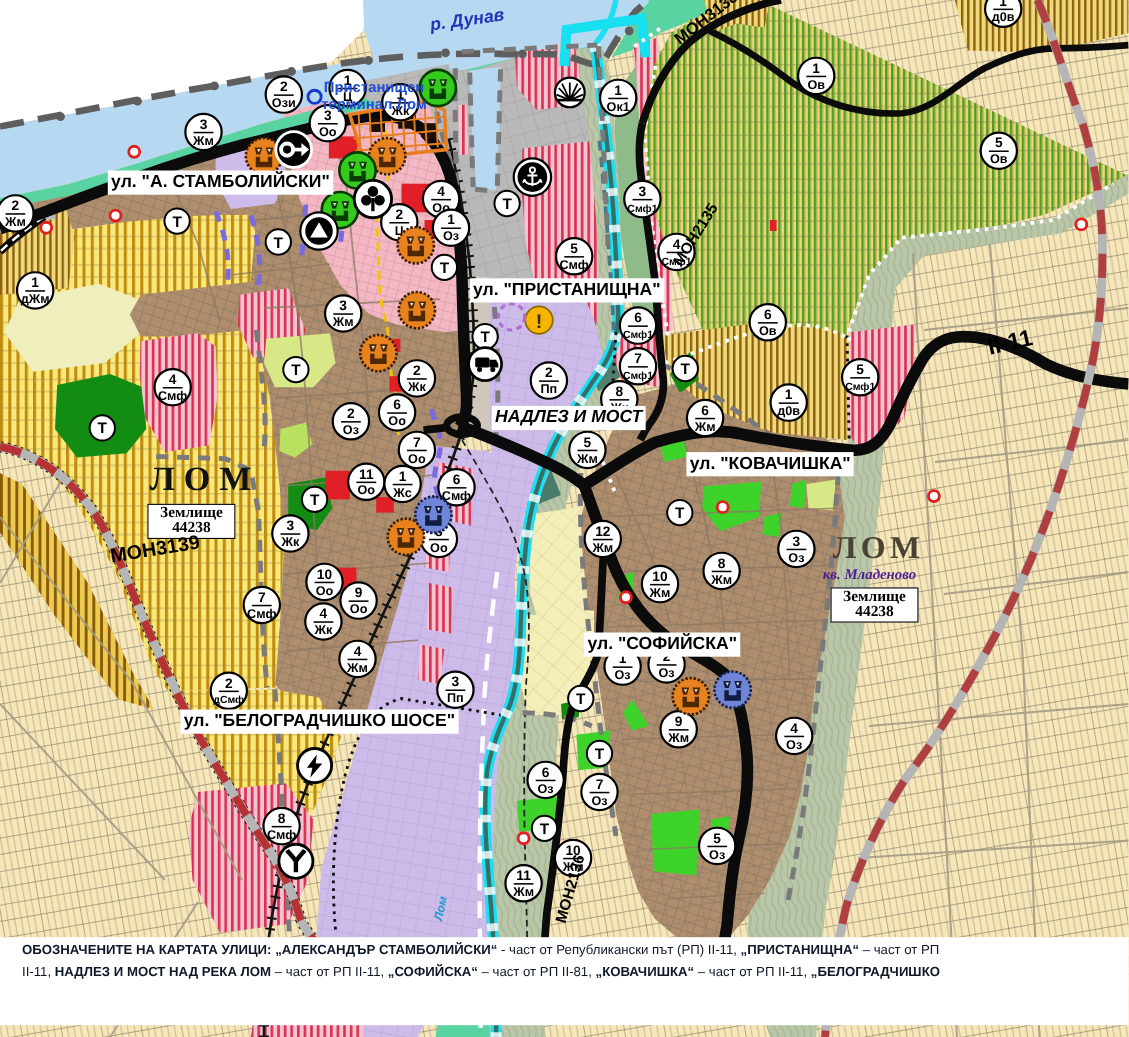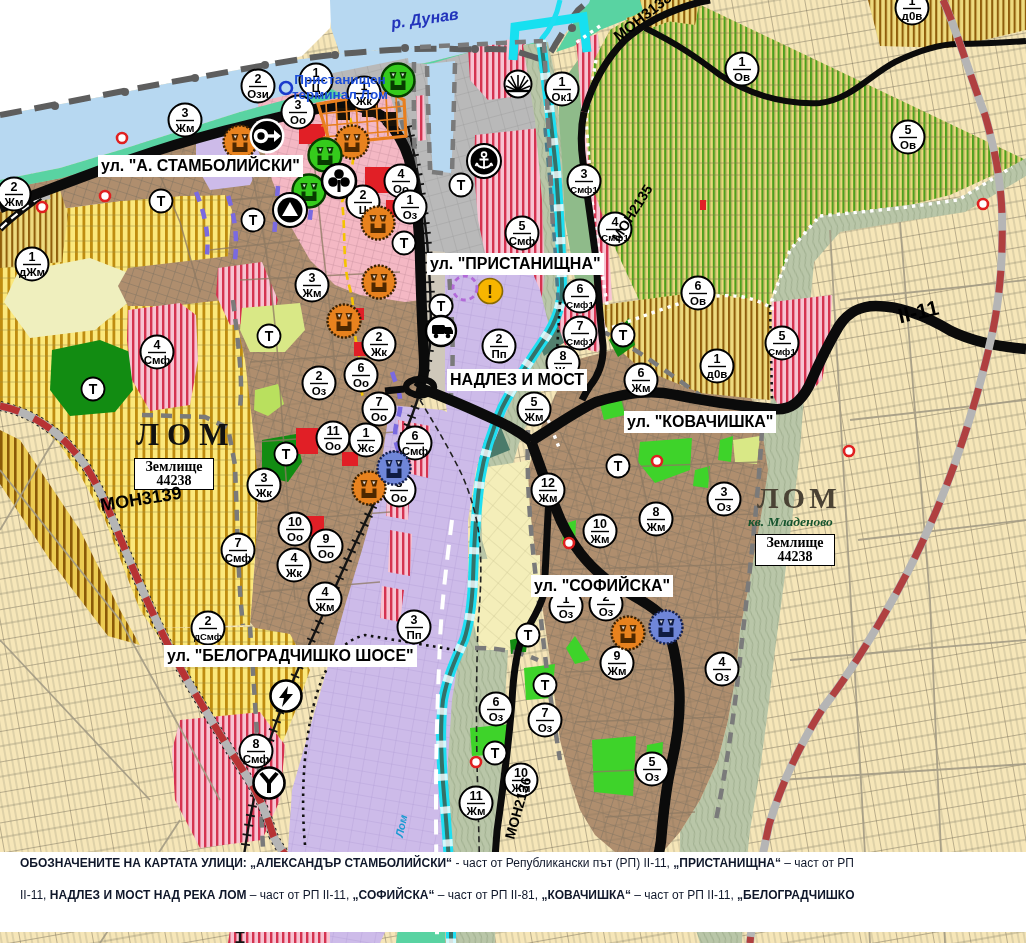--- a/index.html
+++ b/index.html
@@ -1052,51 +1052,51 @@
         <circle cx="849" cy="451" r="5"></circle>
         <circle cx="476" cy="762" r="5"></circle>
 <circle cx="983" cy="204" r="5"></circle>
       </g>
 </svg>
 
 <div class="lbl" style="left:98px;top:155px;font-size:16px;padding:2px 3px;">ул. "А. СТАМБОЛИЙСКИ"</div>
 
 <div class="lbl" style="left:427px;top:253px;font-size:16px;padding:2px 3px;">ул. "ПРИСТАНИЩНА"</div>
 
-<div class="lbl" style="left:447px;top:369px;font-size:16px;padding:2px 3px;">НАДЛЕЗ И МОСТ</div>
+<div class="lbl" style="left:447px;top:369px;font-size:16px;padding:2px 3px;font-style:italic;">НАДЛЕЗ И МОСТ</div>
 
 <div class="lbl" style="left:624px;top:411px;font-size:16px;padding:2px 3px;">ул. "КОВАЧИШКА"</div>
 
 <div class="lbl" style="left:531px;top:575px;font-size:16px;padding:2px 3px;">ул. "СОФИЙСКА"</div>
 
 <div class="lbl" style="left:164px;top:645px;font-size:16px;padding:2px 3px;">ул. "БЕЛОГРАДЧИШКО ШОСЕ"</div>
 
 <div style="position:absolute;left:280px;top:38px;width:120px;text-align:center;font-size:13.5px;font-weight:bold;color:#1d4ed8;line-height:1.1;margin-top:35px;">Пристанищен<br>терминал Лом</div>
 
 <div style="position:absolute;left:391px;top:10px;font-size:16px;font-weight:bold;font-style:italic;color:#2233bb;transform:rotate(-8deg);">р. Дунав</div>
 
 <div style="position:absolute;left:136px;top:417px;font-size:31px;font-weight:bold;font-family:'Liberation Serif',serif;letter-spacing:8px;color:#111;">ЛОМ</div>
 
 <div style="position:absolute;left:757px;top:482px;font-size:29px;font-weight:bold;font-family:'Liberation Serif',serif;letter-spacing:4px;color:#4a4234;">ЛОМ</div>
 
-<div style="position:absolute;left:748px;top:514px;font-size:13.5px;font-weight:bold;font-style:italic;font-family:'Liberation Serif',serif;color:#14532d;">кв. Младеново</div>
+<div style="position:absolute;left:748px;top:514px;font-size:13.5px;font-weight:bold;font-style:italic;font-family:'Liberation Serif',serif;color:#4c1d95;">кв. Младеново</div>
 
 <div style="position:absolute;left:134px;top:458px;width:78px;background:#fff;border:1.3px solid #000;text-align:center;font-size:14px;font-weight:bold;font-family:'Liberation Serif',serif;line-height:1.0;padding:1px 0;">Землище<br>44238</div>
 
 <div style="position:absolute;left:755px;top:534px;width:78px;background:#fff;border:1.3px solid #000;text-align:center;font-size:14px;font-weight:bold;font-family:'Liberation Serif',serif;line-height:1.0;padding:1px 0;">Землище<br>44238</div>
 
 <div style="position:absolute;left:100px;top:489px;font-size:18px;font-weight:bold;transform:rotate(-9deg);">МОН3139</div>
 
 <div style="position:absolute;left:608px;top:8px;font-size:15px;font-weight:bold;transform:rotate(-38deg);">МОН3138</div>
 
 <div style="position:absolute;left:600px;top:205px;font-size:14px;font-weight:bold;transform:rotate(-58deg);">МОН2135</div>
 
 <div style="position:absolute;left:486px;top:800px;font-size:14px;font-weight:bold;transform:rotate(-74deg);">МОН2136</div>
 
 <div style="position:absolute;left:898px;top:300px;font-size:21px;font-weight:bold;transform:rotate(-13deg);">II-11</div>
 
 <div style="position:absolute;left:390px;top:820px;font-size:11px;font-weight:bold;font-style:italic;color:#1a9ad2;transform:rotate(-78deg);">Лом</div>
 
 <div style="position:absolute;left:0;top:852px;width:1026px;height:80px;background:#fff;font-size:12px;line-height:20px;padding:1px 0 0 20px;box-sizing:border-box;color:#0f172a;">
 <div style="white-space:nowrap;"><b>ОБОЗНАЧЕНИТЕ НА КАРТАТА УЛИЦИ: „АЛЕКСАНДЪР СТАМБОЛИЙСКИ“</b> - част от Републикански път (РП) II-11, <b>„ПРИСТАНИЩНА“</b> – част от РП</div>
-<div style="white-space:nowrap;margin-top:12px;">II-11, <b>НАДЛЕЗ И МОСТ НАД РЕКА ЛОМ</b> – част от РП II-11, <b>„СОФИЙСКА“</b> – част от РП II-81, <b>„КОВАЧИШКА“</b> – част от РП II-11, <b>„БЕЛОГРАДЧИШКО</b></div>
+<div style="white-space:nowrap;">II-11, <b>НАДЛЕЗ И МОСТ НАД РЕКА ЛОМ</b> – част от РП II-11, <b>„СОФИЙСКА“</b> – част от РП II-81, <b>„КОВАЧИШКА“</b> – част от РП II-11, <b>„БЕЛОГРАДЧИШКО</b></div>
 </div>
 </div>
 
 </body></html>

